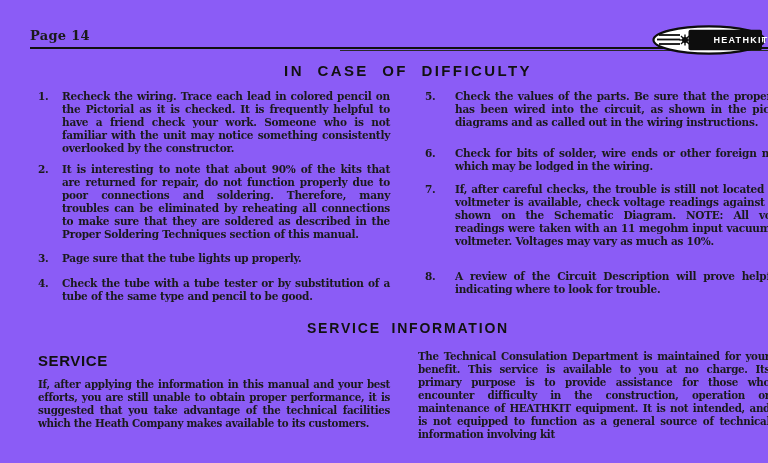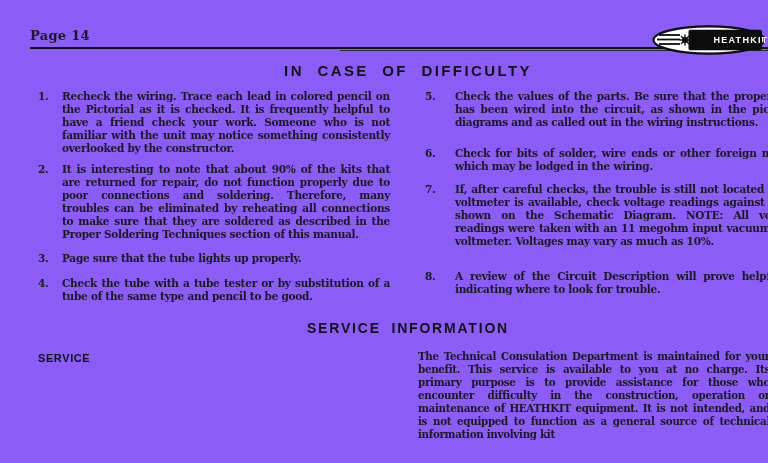--- a/index.html
+++ b/index.html
@@ -46,21 +46,21 @@
   .item .num{position:absolute;left:0;top:0;}
   .item-left{left:38px;width:352px;}
   .item-left .itxt{margin-left:24px;width:328px;text-align:justify;}
   .item-right{left:425px;width:380px;}
   .item-right .itxt{margin-left:30px;width:345px;text-align:justify;}
   .it1{top:90px;} .it2{top:163px;} .it3{top:252px;} .it4{top:277px;}
   .it5{top:90px;} .it6{top:147px;} .it7{top:183px;} .it8{top:270px;}
   .service-heading{
     position:absolute;left:38px;top:352px;
     font-family:"Liberation Sans", sans-serif;
-    font-size:11px;font-weight:bold;letter-spacing:.6px;color:#111;
+    font-size:15px;font-weight:bold;letter-spacing:.6px;color:#111;
   }
   .para{
     position:absolute;
     font-size:10.3px;line-height:13px;letter-spacing:-0.3px;font-weight:bold;
     text-align:justify;
   }
   .para-service-left{left:38px;top:378px;width:352px;}
   .para-service-right{left:418px;top:350px;width:350px;width:352px;}
   .underlined{}
 </style>
@@ -125,16 +125,17 @@
   </div>
   <div class="item item-right it8">
     <span class="num">8.</span>
     <div class="itxt">A review of the Circuit Description will prove helpful in indicating where to look for trouble.</div>
   </div>
 
   <div class="section-title title-service">SERVICE INFORMATION</div>
 
   <div class="service-heading">SERVICE</div>
 
+  <div class="para para-service-left">If, after applying the information in this manual and your best efforts, you are still unable to obtain proper performance, it is suggested that you take advantage of the technical facilities which the Heath Company makes available to its customers.</div>
 
   <div class="para para-service-right"><span class="underlined">The Technical Consulation Department</span><span> is maintained for your benefit. This service is available to you at no charge. Its primary purpose is to provide assistance for those who encounter difficulty in the construction, operation or maintenance of HEATHKIT equipment. It is not intended, and is not equipped to function as a general source of technical information involving kit</span></div>
 
 </div>
 
 </body></html>

